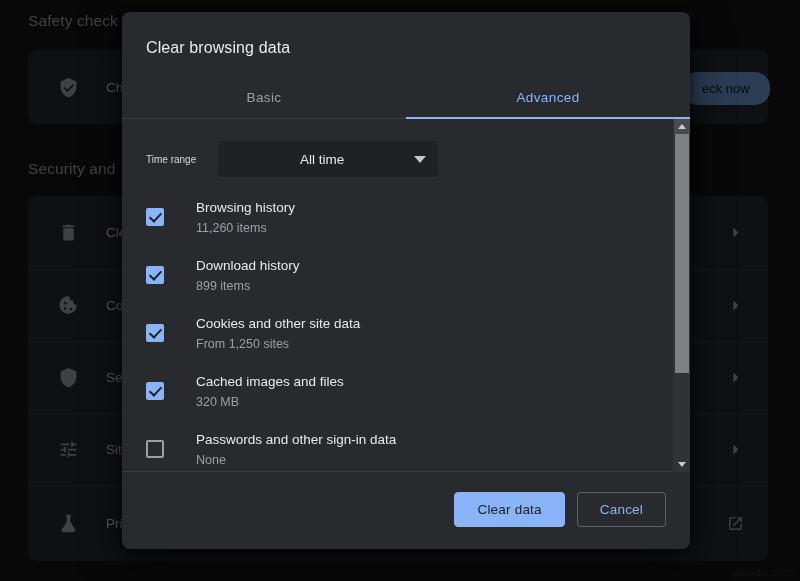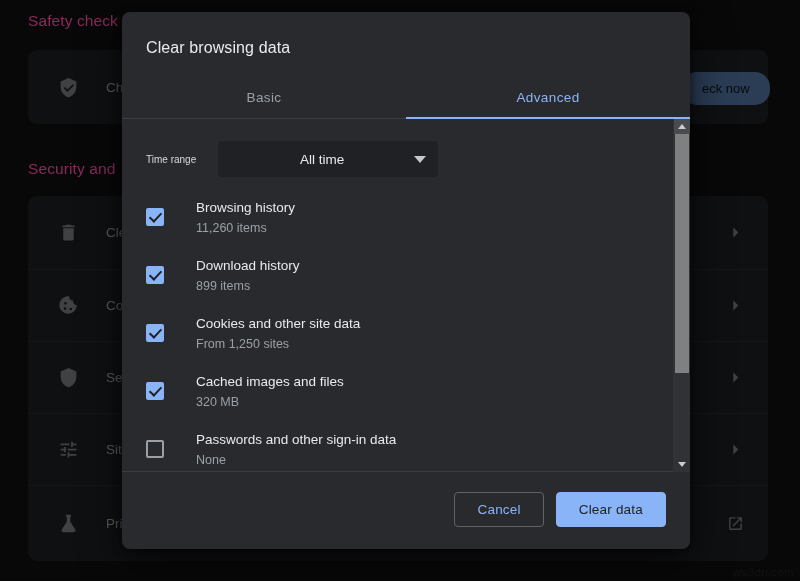--- a/index.html
+++ b/index.html
@@ -22,21 +22,21 @@
   #page-bg {
     position: absolute;
     inset: 0;
     background: #0e0f11;
     overflow: hidden;
   }
 
   .bg-section-title {
     position: absolute;
     font-size: 15.5px;
-    color: #ec4899;
+    color: #737373;
     letter-spacing: .1px;
     white-space: nowrap;
   }
 
   .bg-card {
     position: absolute;
     background: #1b1d1f;
     border-radius: 9px;
   }
 
@@ -527,17 +527,17 @@
       <div class="sb-btn up">
         <span class="sb-arrow-up"></span>
       </div>
       <div class="sb-btn down">
         <span class="sb-arrow-down"></span>
       </div>
     </div>
   </div>
 
   <div class="dlg-footer">
+    <button class="btn btn-primary">Clear data</button>
     <button class="btn btn-secondary">Cancel</button>
-    <button class="btn btn-primary">Clear data</button>
   </div>
 
 </div>
 
 </body></html>

